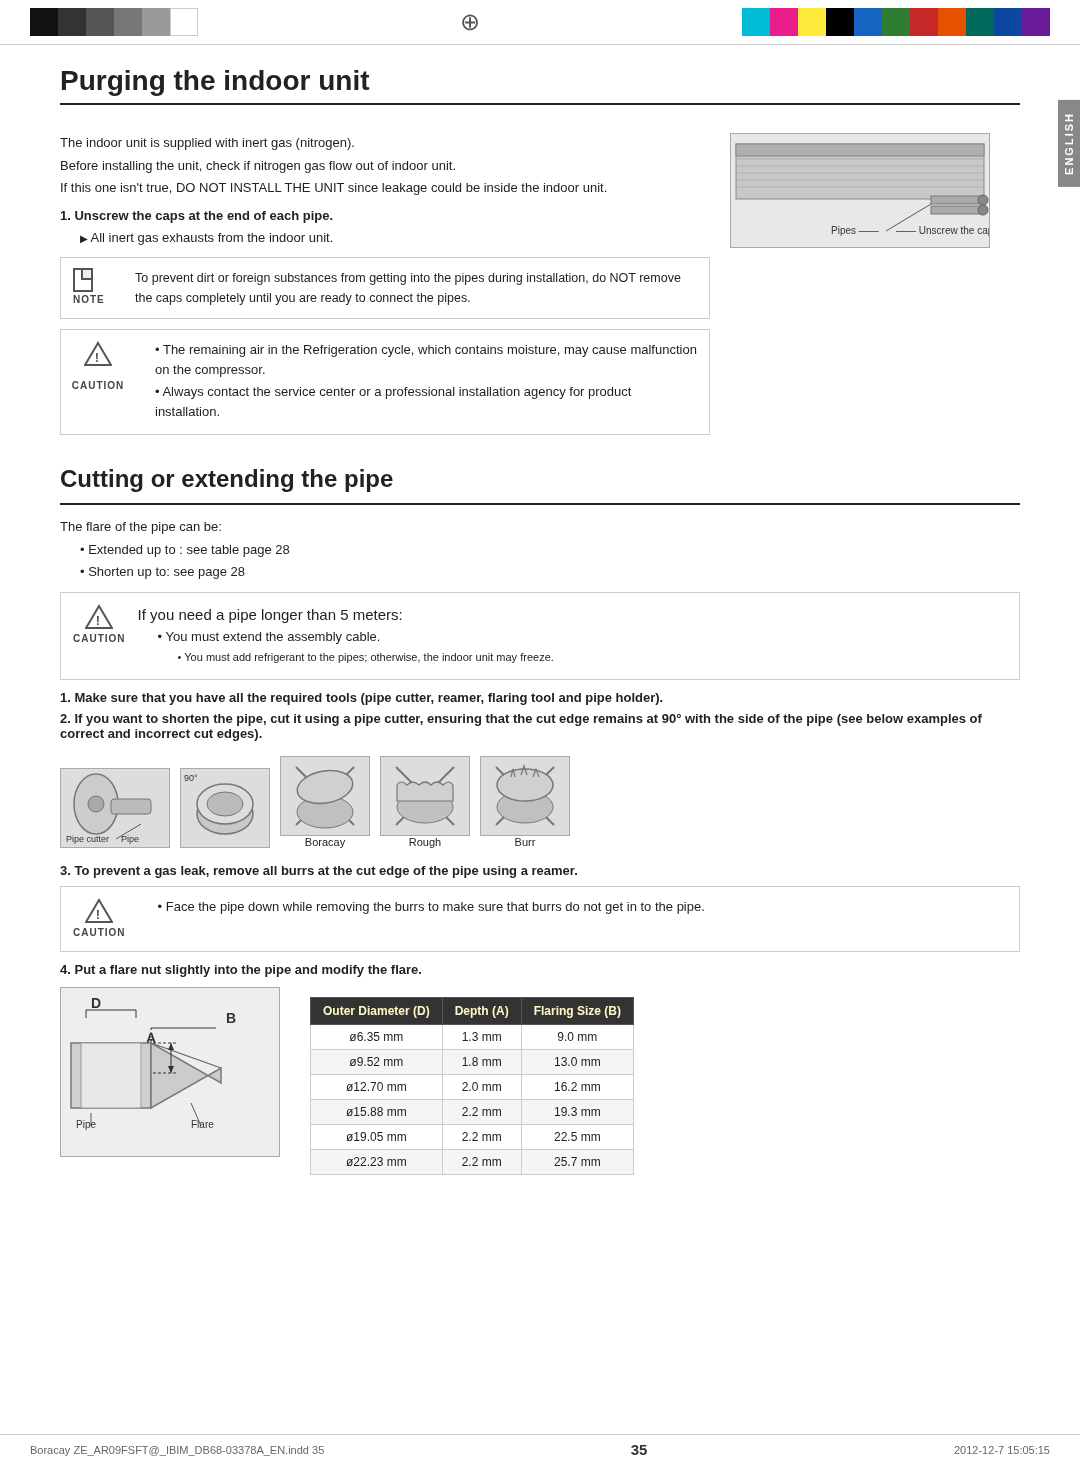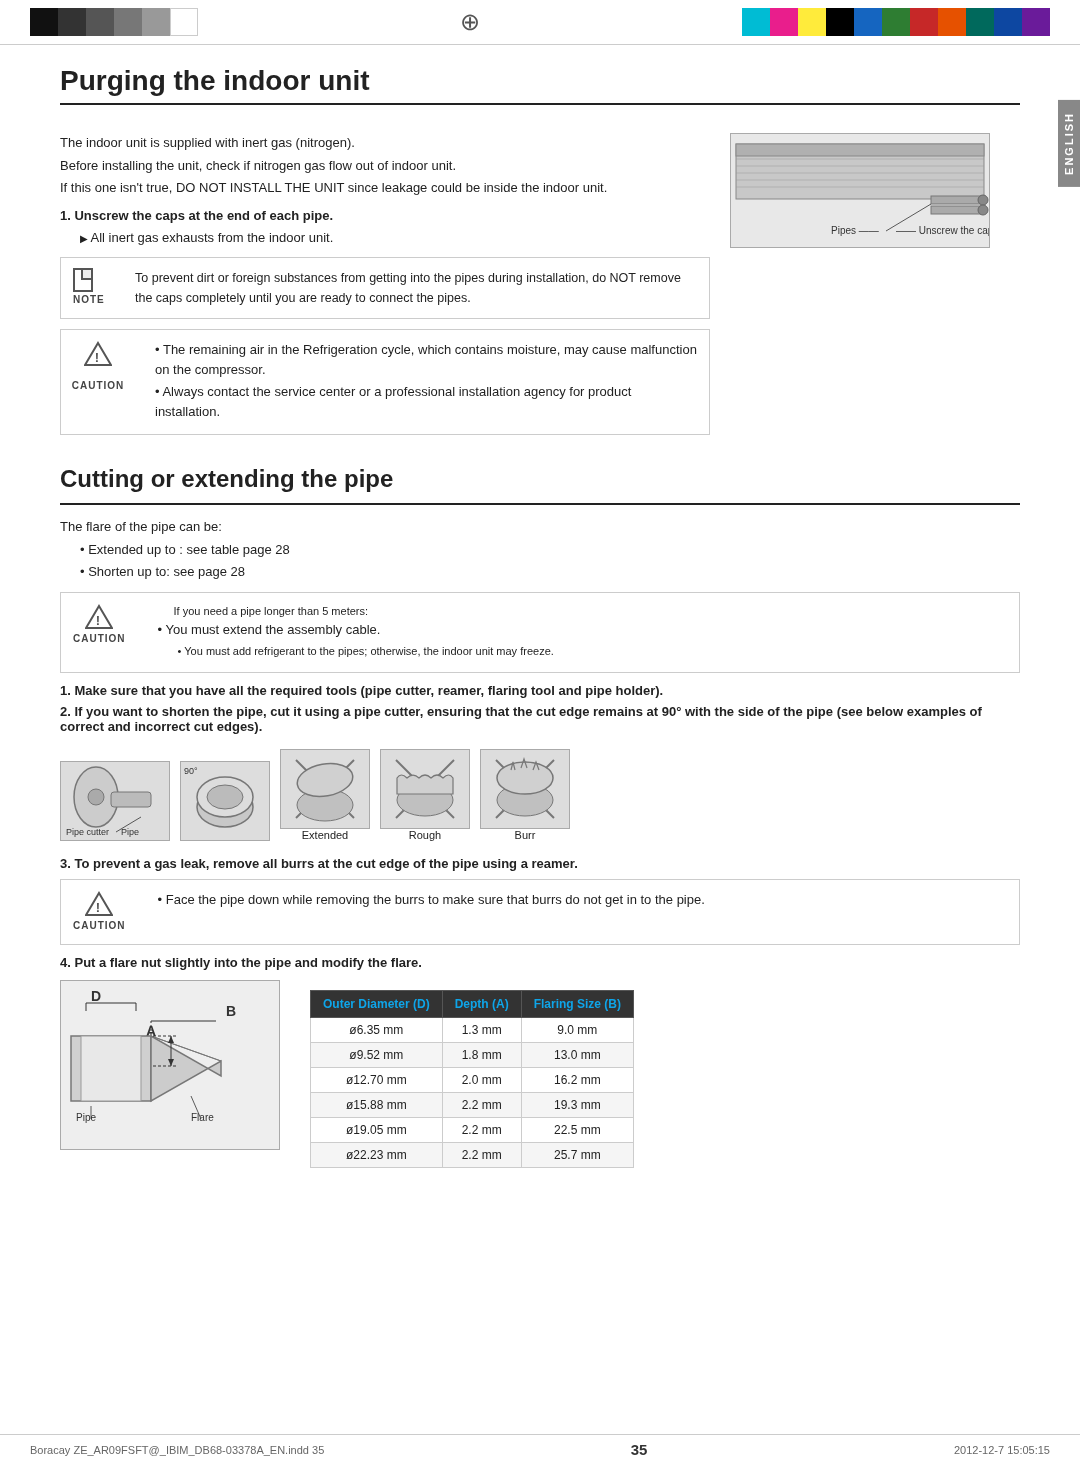--- a/index.html
+++ b/index.html
@@ -231,21 +231,21 @@
 
     
     .flare-table {
       border-collapse: collapse;
       font-size: 13px;
       margin-top: 10px;
       flex: 1;
     }
     .flare-table th {
       background: #333;
-      color: #0ea5e9;
+      color: #fef9c3;
       padding: 6px 12px;
       text-align: center;
       font-weight: bold;
       border: 1px solid #555;
       font-size: 12px;
     }
     .flare-table td {
       border: 1px solid #ccc;
       padding: 5px 12px;
       text-align: center;
@@ -420,21 +420,21 @@
 
     <div class="caution-box" style="margin-top:10px;">
       <div class="caution-icon-area">
         <svg width="28" height="28" viewBox="0 0 28 28">
           <polygon points="14,3 27,25 1,25" fill="none" stroke="#555" stroke-width="2"></polygon>
           <text x="13" y="22" text-anchor="middle" font-size="13" font-weight="bold" fill="#555">!</text>
         </svg>
         <span class="caution-label">CAUTION</span>
       </div>
       <div>
-        <div style="font-size:11px;line-height:1.6;margin-left:36px;">If you need a pipe longer than 5 meters:</div>
+        <div style="font-size:15px;line-height:1.6;">If you need a pipe longer than 5 meters:</div>
         <div class="dot-bullet">You must extend the assembly cable.</div>
         <div class="sub-dot-bullet">You must add refrigerant to the pipes; otherwise, the indoor unit may freeze.</div>
       </div>
     </div>
 
     <p style="margin:10px 0 6px 0;">
       <strong><span>1.</span> <span>Make sure that you have all the required tools (pipe cutter, reamer, flaring tool and pipe holder).</span></strong>
     </p>
 
     <p style="margin:6px 0;">
@@ -473,21 +473,21 @@
         <div class="cut-box">
           <svg width="88" height="78">
 
             <line x1="15" y1="10" x2="73" y2="68" stroke="#777" stroke-width="2"></line>
             <line x1="73" y1="10" x2="15" y2="68" stroke="#777" stroke-width="2"></line>
 
             <ellipse cx="44" cy="55" rx="28" ry="16" fill="#c0c0c0" stroke="#777" stroke-width="1"></ellipse>
             <ellipse cx="44" cy="30" rx="28" ry="16" fill="#d0d0d0" stroke="#777" stroke-width="1.5" transform="rotate(-10,44,30)"></ellipse>
           </svg>
         </div>
-        <span>Extended</span>
+        <span>Boracay</span>
       </div>
 
       <div class="cut-diagram">
         <div class="cut-box">
           <svg width="88" height="78">
             <line x1="15" y1="10" x2="73" y2="68" stroke="#777" stroke-width="2"></line>
             <line x1="73" y1="10" x2="15" y2="68" stroke="#777" stroke-width="2"></line>
             <ellipse cx="44" cy="50" rx="28" ry="16" fill="#c0c0c0" stroke="#777" stroke-width="1"></ellipse>
             <path d="M16,28 Q20,22 26,28 Q32,22 38,28 Q44,22 50,28 Q56,22 62,28 Q68,22 72,28 L72,44 L16,44 Z" fill="#d0d0d0" stroke="#777" stroke-width="1.2"></path>
           </svg>

